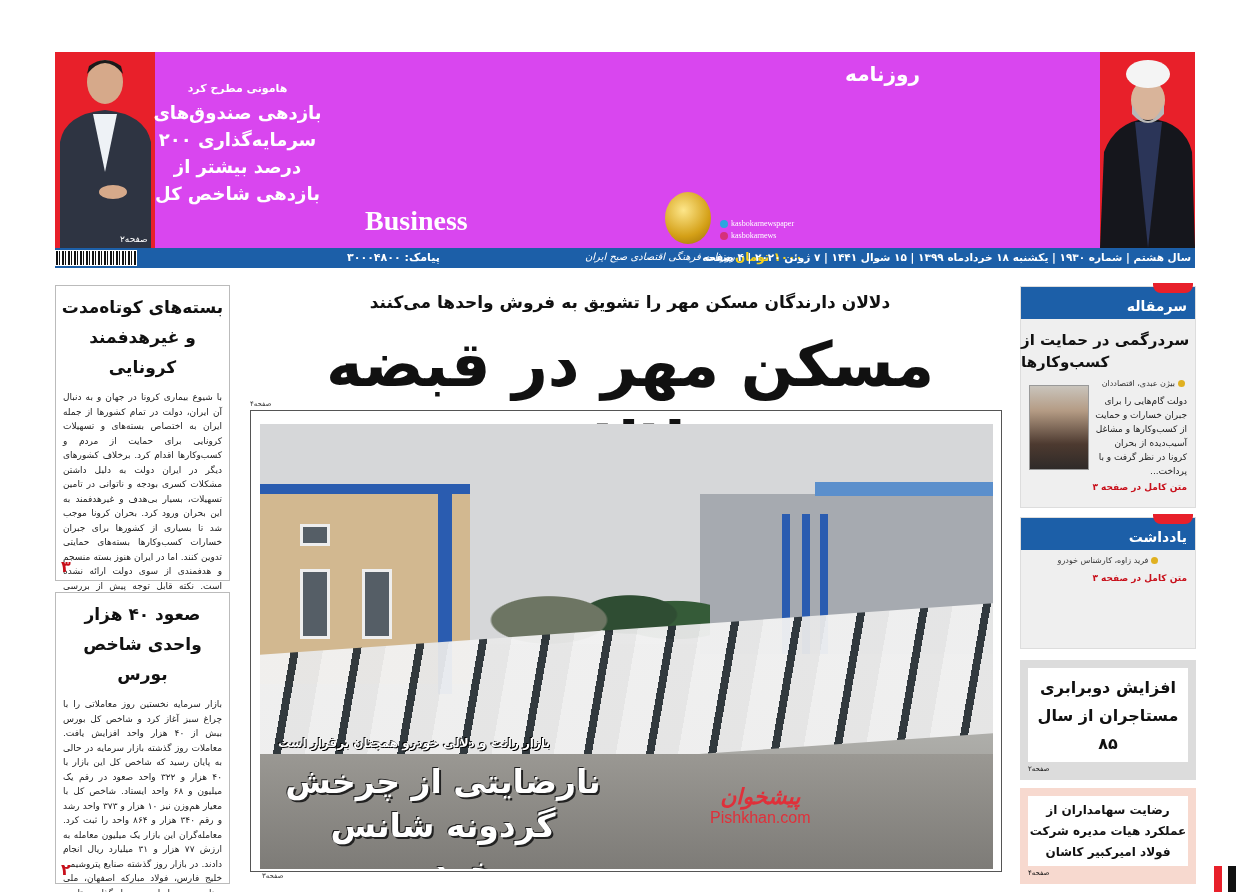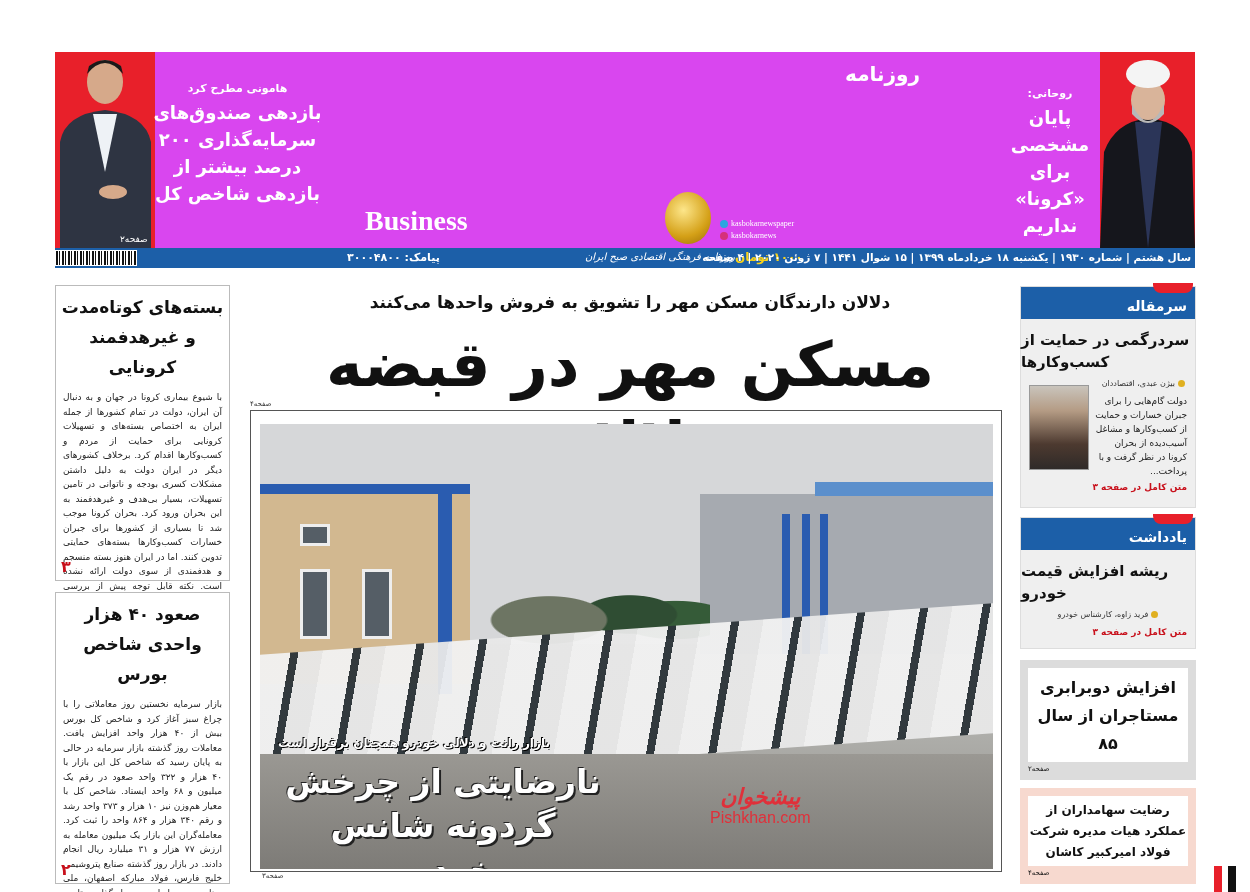--- a/index.html
+++ b/index.html
@@ -108,25 +108,20 @@
     <div class="logo-sub">روزنامه</div>
     <div class="logo-en">Business</div>
   </div>
 
   <div class="coin"></div>
   <div class="social">
     <div><span class="dot" style="background:#2ca5e0"></span><span>kasbokarnewspaper</span></div>
     <div><span class="dot" style="background:#d6307a"></span><span>kasbokarnews</span></div>
   </div>
 
-  <div class="right-teaser">
-    <div class="kicker">روحانی:</div>
-    <div class="headline">پایان مشخصی برای «کرونا» نداریم</div>
-    <div class="page">صفحه۲</div>
-  </div>
 
   <svg class="right-person" viewBox="0 0 95 196">
     <rect width="95" height="196" fill="#e8202a"></rect>
     <path d="M0 196 L4 100 Q15 70 48 66 Q85 70 92 100 L95 196 Z" fill="#15161c"></path>
     <path d="M35 70 L48 196 L62 70 Z" fill="#2b3558"></path>
     <ellipse cx="48" cy="48" rx="17" ry="20" fill="#d9b49a"></ellipse>
     <path d="M32 52 Q48 86 64 52 L64 62 Q48 80 32 62 Z" fill="#b8b8b8"></path>
     <ellipse cx="48" cy="22" rx="22" ry="14" fill="#f4f4f4"></ellipse>
   </svg>
 </div>
@@ -186,21 +181,20 @@
   <div class="section-tab">سرمقاله</div>
   <div class="rc-title">سردرگمی در حمایت از کسب‌وکارها</div>
   <div class="rc-author"><span class="bullet"></span><span>بیژن عبدی، اقتصاددان</span></div>
   <div class="photo-editor"></div>
   <div class="rc-text" style="padding-left:74px;margin-top:6px;">دولت گام‌هایی را برای جبران خسارات و حمایت از کسب‌وکارها و مشاغل آسیب‌دیده از بحران کرونا در نظر گرفت و با پرداخت...</div>
   <div class="rc-more">متن کامل در صفحه ۳</div>
 </div>
 
 <div class="right-col-box" style="left:1020px;top:517px;width:176px;height:132px;">
   <div class="section-tab">یادداشت</div>
-  <div class="rc-title">ریشه افزایش قیمت خودرو</div>
   <div class="rc-author" style="text-align:center;padding:0;"><span class="bullet"></span><span>فرید زاوه، کارشناس خودرو</span></div>
   <div class="rc-more" style="margin-top:8px;">متن کامل در صفحه ۳</div>
 </div>
 
 <div class="teaser-box" style="left:1020px;top:660px;width:176px;height:120px;background:#dcdcdc;">
   <div class="teaser-inner" style="height:94px;font-size:16px;line-height:28px;padding-top:6px;">افزایش دوبرابری مستاجران از سال ۸۵</div>
   <div class="teaser-page">صفحه۲</div>
 </div>
 
 <div class="teaser-box" style="left:1020px;top:788px;width:176px;height:96px;background:#f7d9cf;">

